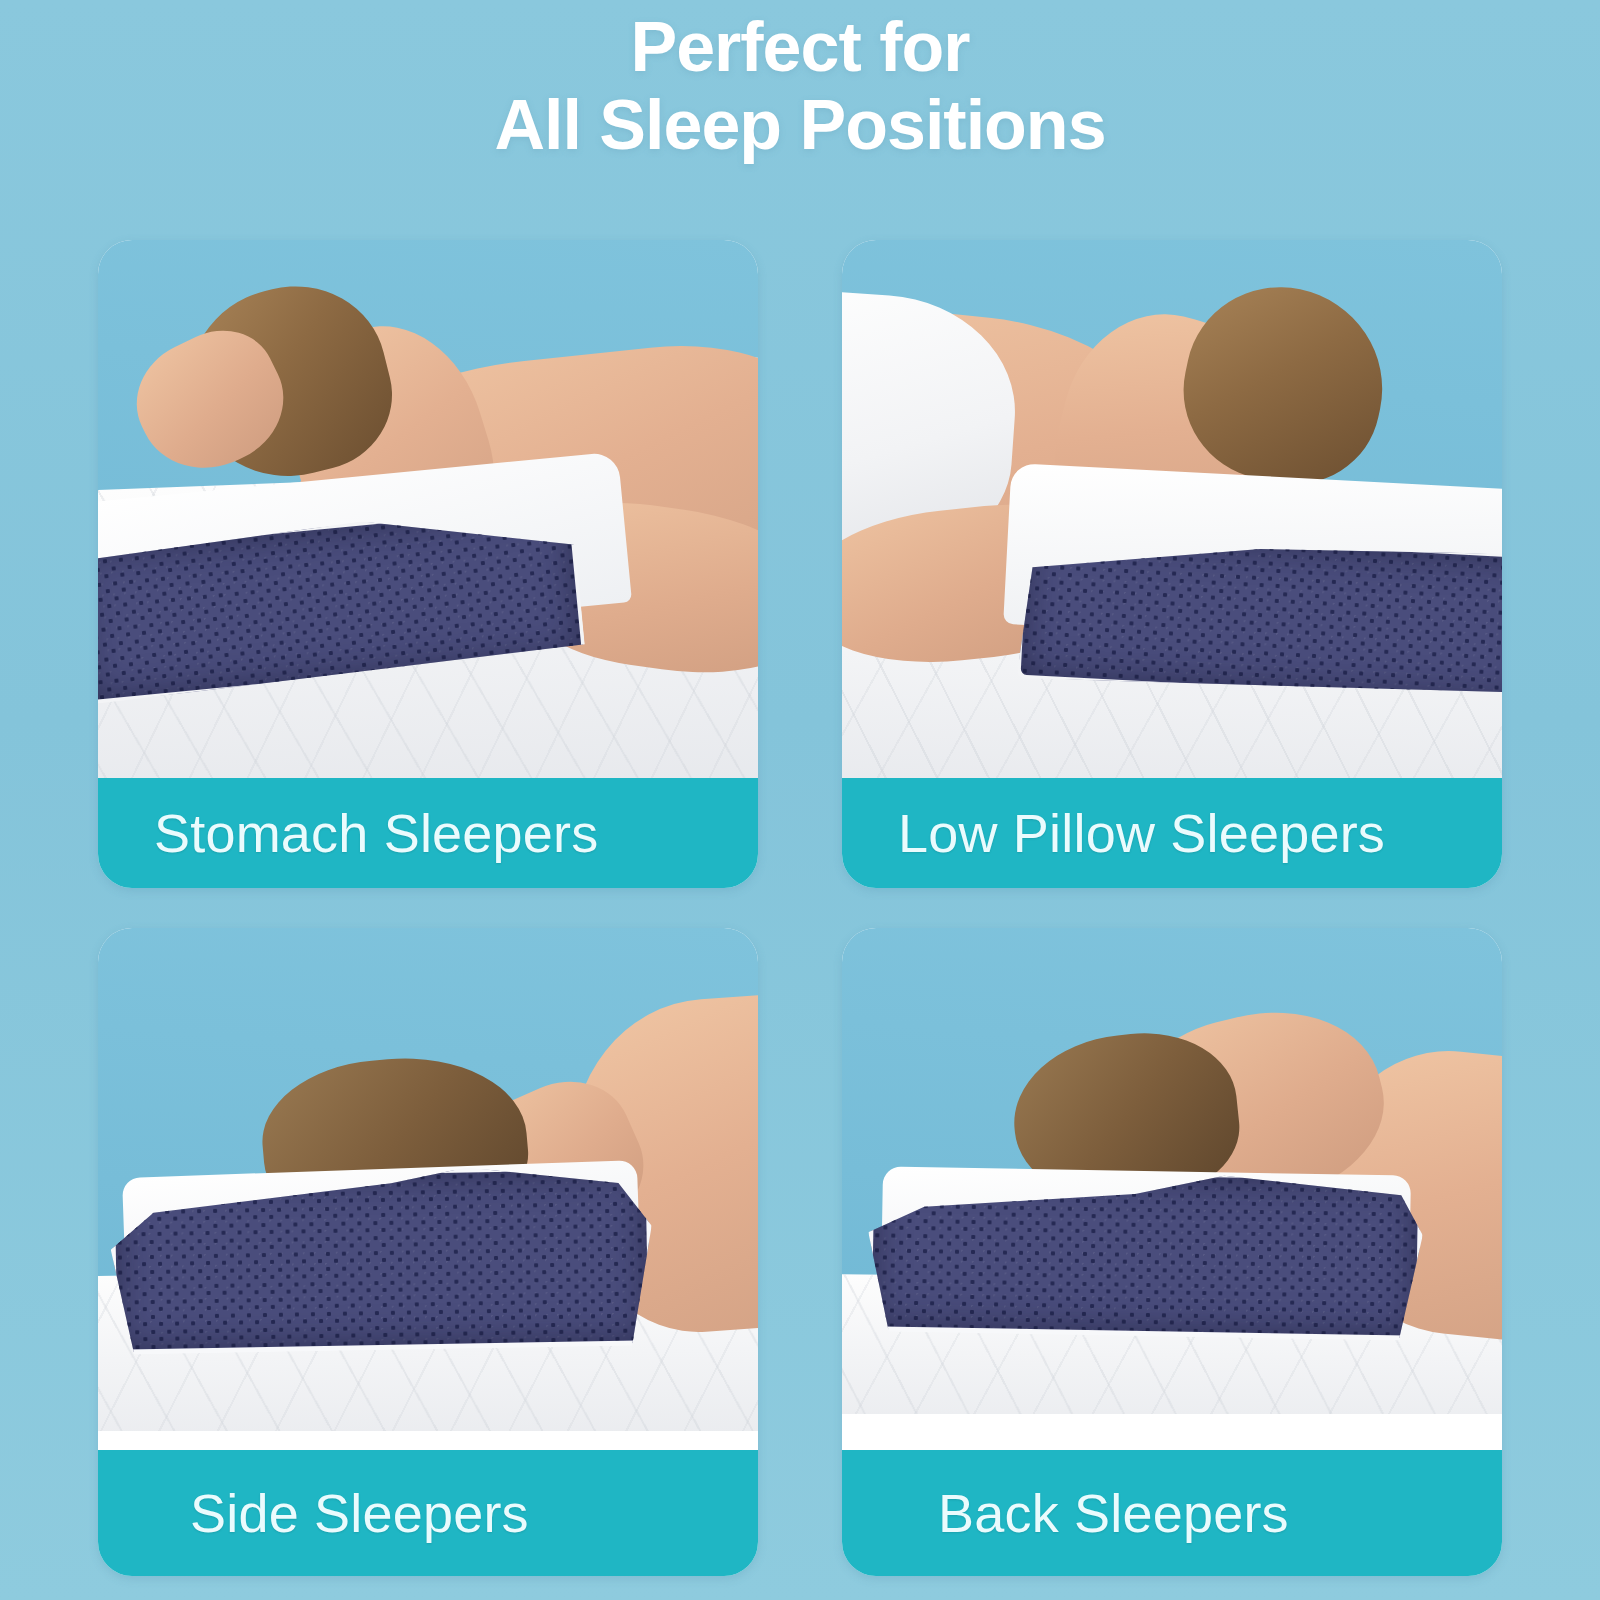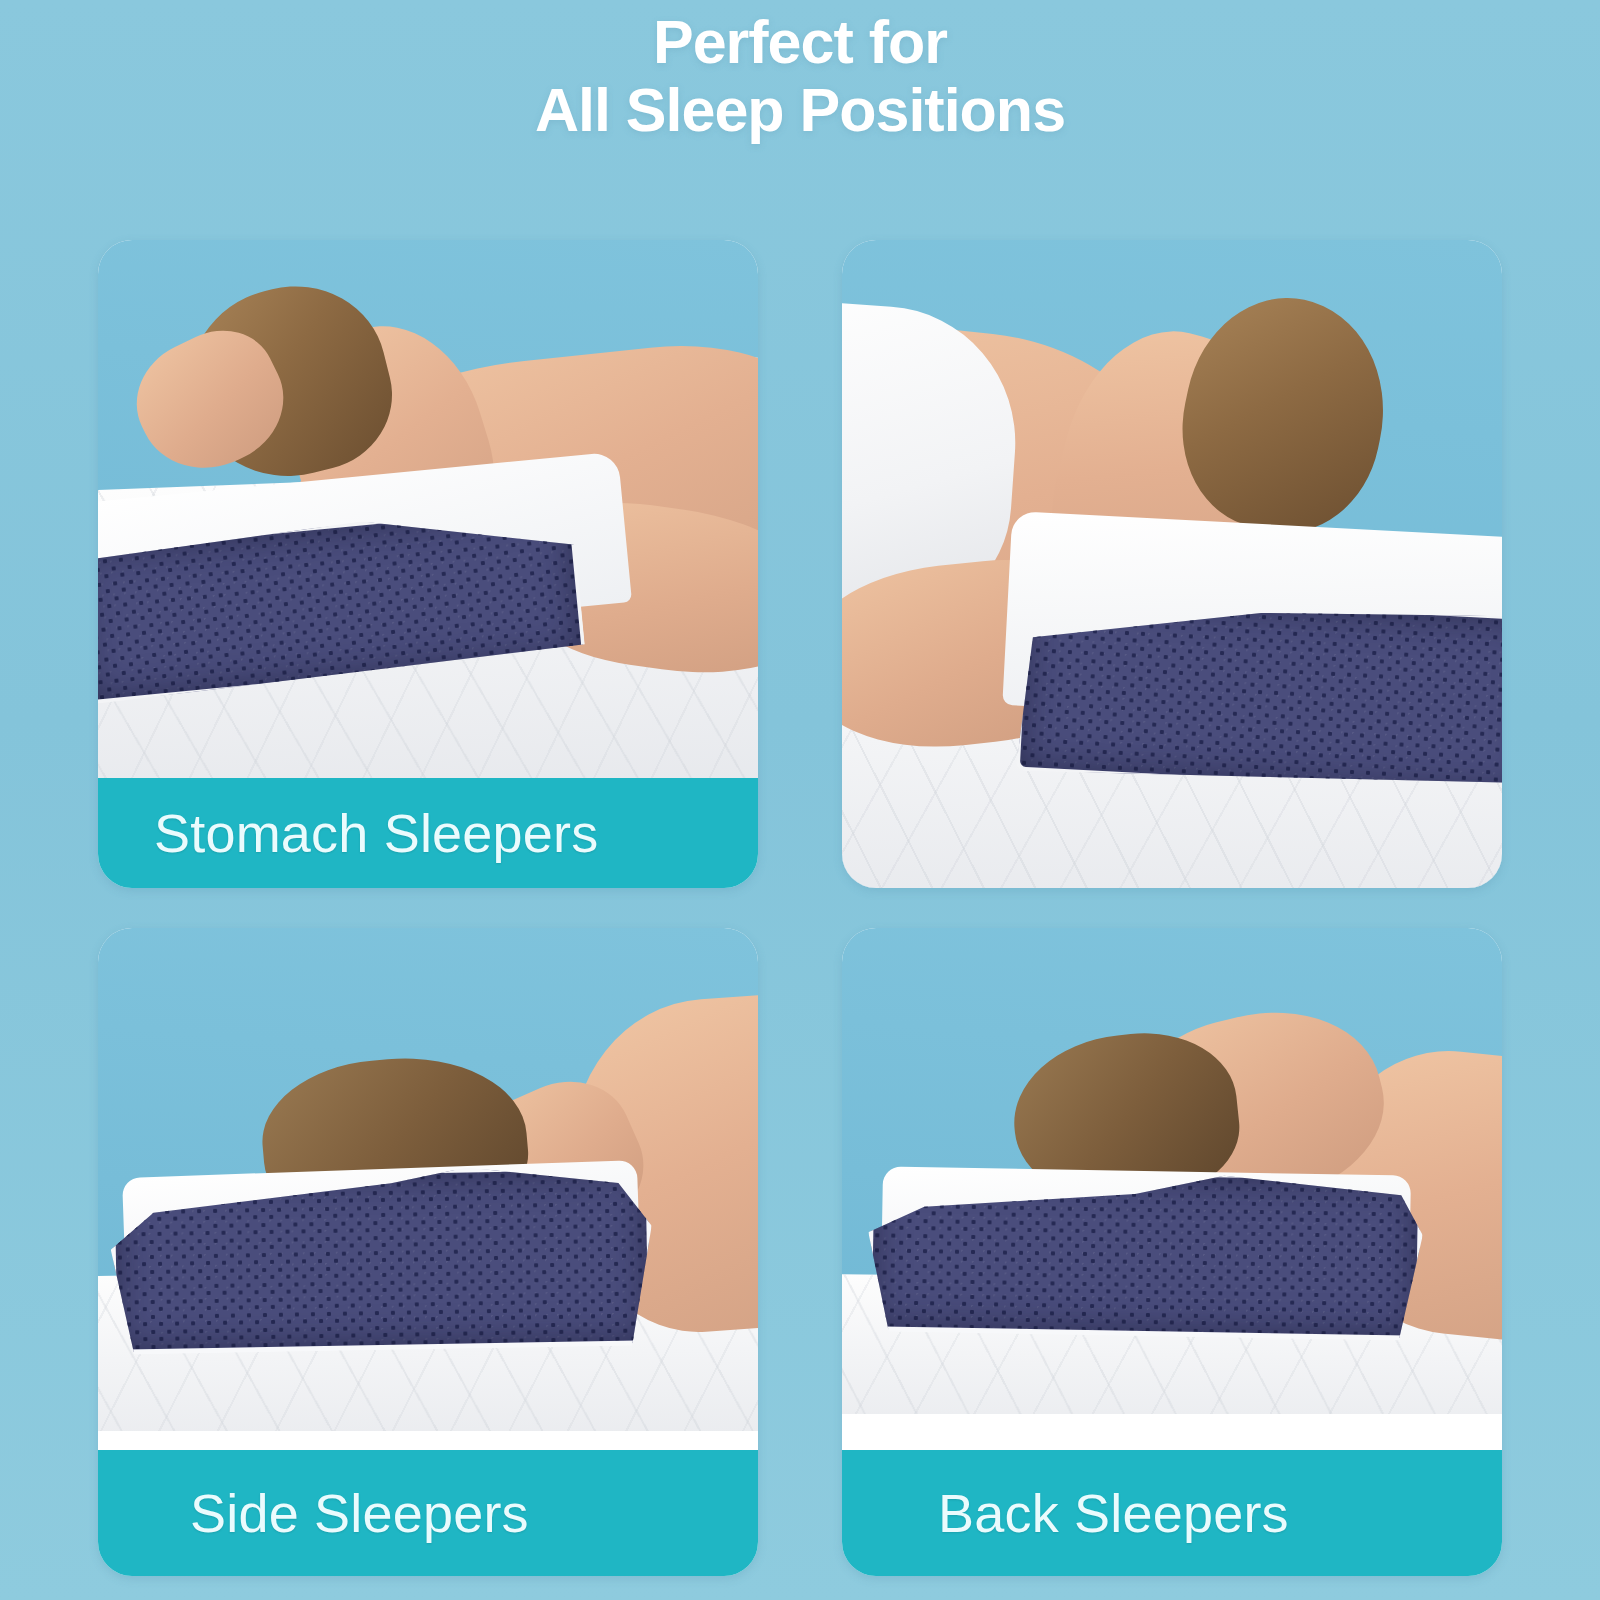--- a/index.html
+++ b/index.html
@@ -12,21 +12,21 @@
     background:linear-gradient(180deg,#8ac8dd 0%,#84c4da 45%,#8ecbde 100%);
     position:relative;
   }
 
   
   .heading {
     position:absolute; left:0; right:0; top:8px;
     text-align:center;
     color:#ffffff;
     font-weight:700;
-    font-size:61px;
+    font-size:70px;
     line-height:1.12;
     letter-spacing:-1px;
     text-shadow:0 2px 6px rgba(110,170,195,.45);
     font-stretch:condensed;
   }
   .heading .l1 { display:block; }
   .heading .l2 { display:block; }
 
   
   .grid {
@@ -272,20 +272,21 @@
       <div class="photo">
         <div class="mattress bed"></div>
         <div class="body skin"></div>
         <div class="shirt top"></div>
         <div class="arm skin2"></div>
         <div class="head skin"></div>
         <div class="hairmass hair"></div>
         <div class="pillow-white"></div>
         <div class="pillow-mesh mesh"></div>
       </div>
+      <div class="caption">Low Pillow Sleepers</div>
     </div>
   </div>
 
   <div class="card c3">
     <div class="card-inner">
       <div class="photo">
         <div class="mattress bed"></div>
         <div class="shoulder skin"></div>
         <div class="neck skin2"></div>
         <div class="headside hair2"></div>

